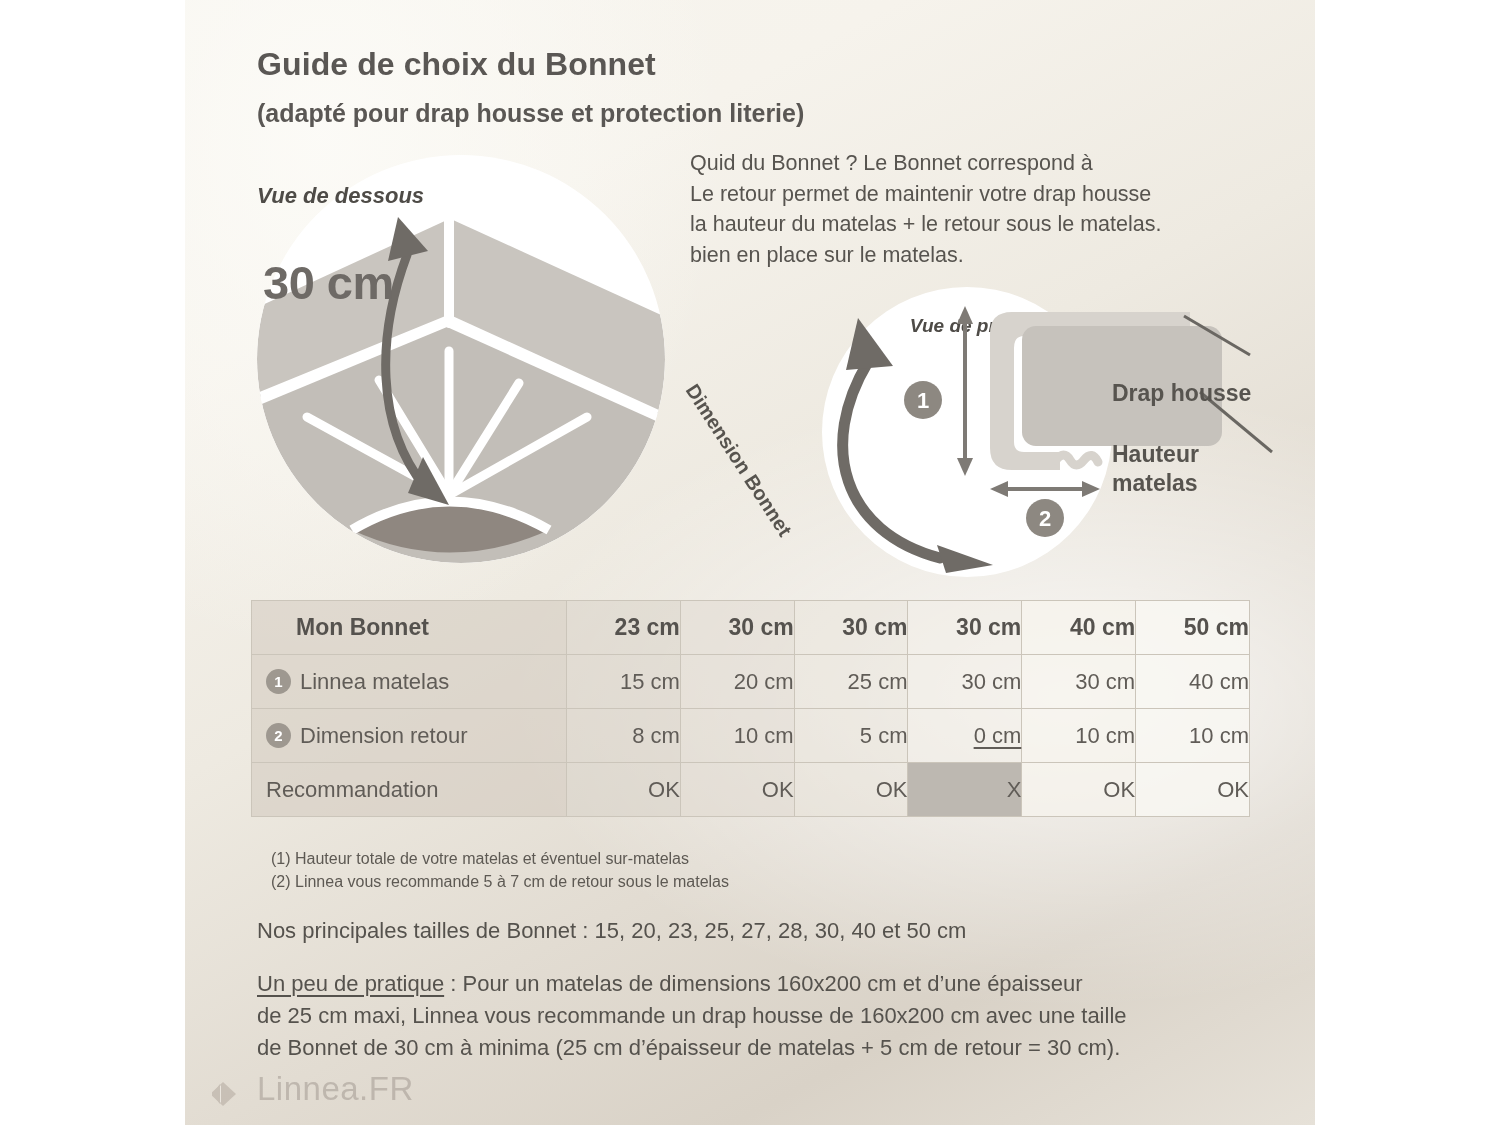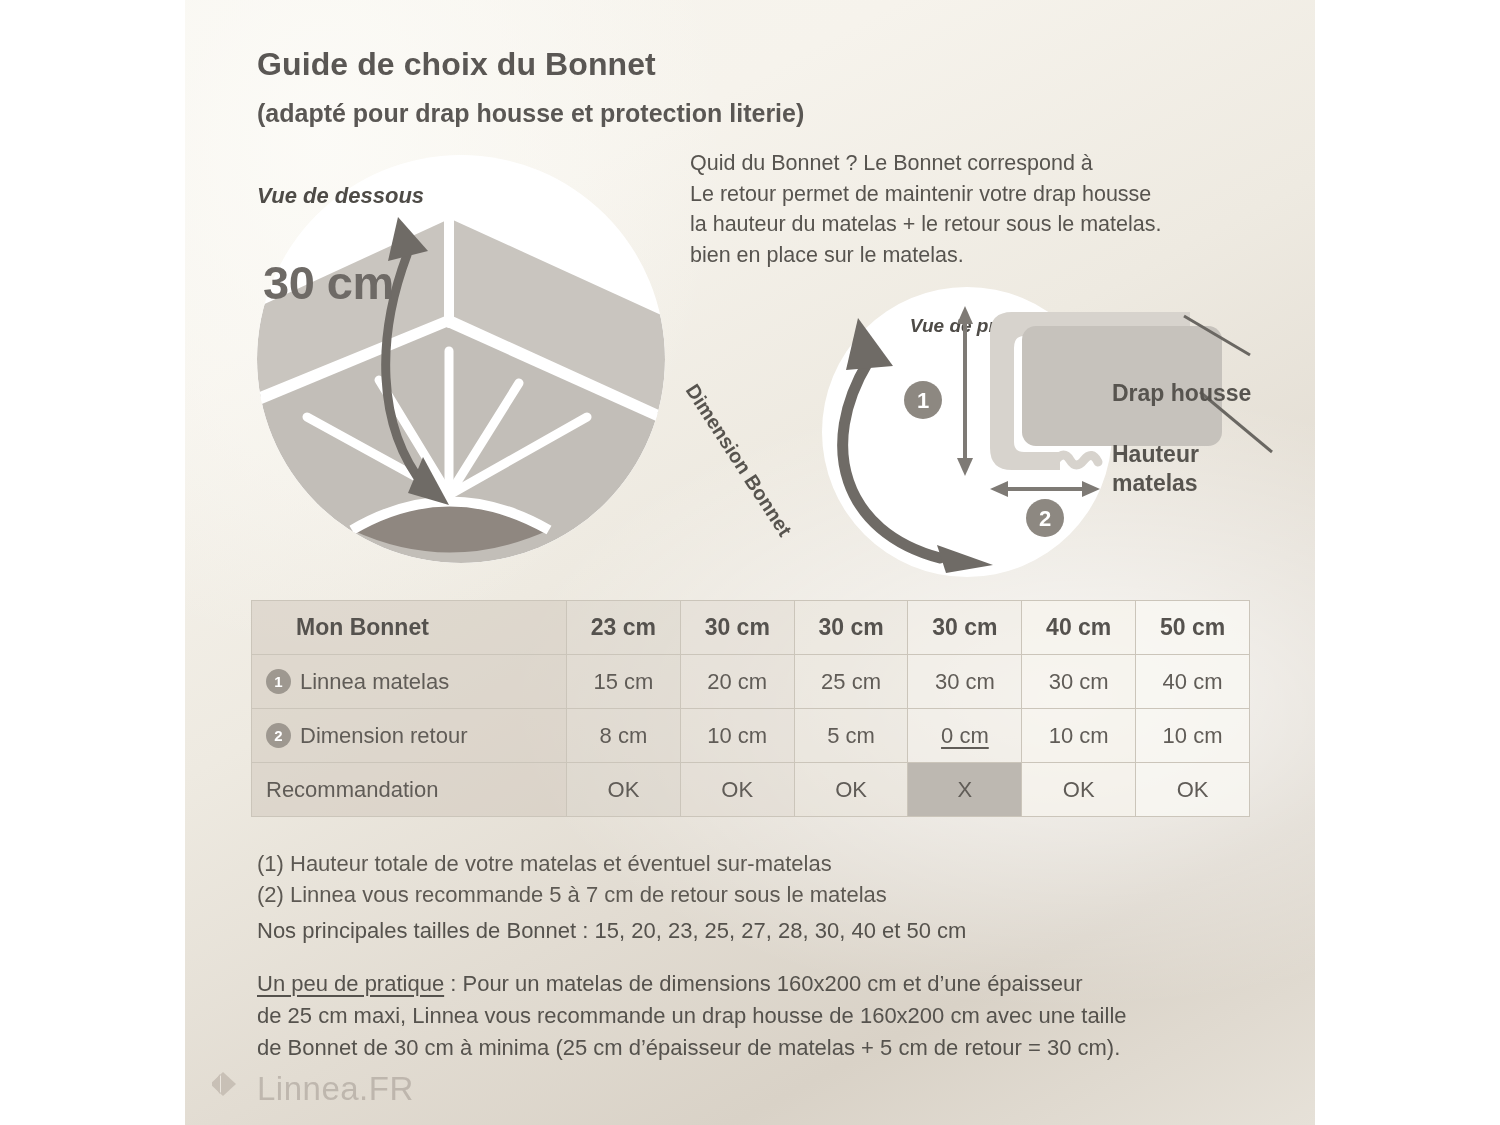--- a/index.html
+++ b/index.html
@@ -51,21 +51,21 @@
     transform:rotate(57deg);transform-origin:left top;white-space:nowrap;
   }
 
   #lbl-drap{position:absolute;left:1112px;top:380px;font-size:23px;font-weight:bold;color:#57544f;white-space:nowrap;}
   #lbl-haut{position:absolute;left:1112px;top:440px;font-size:23px;font-weight:bold;color:#57544f;line-height:1.28;}
 
   
   #tbl{position:absolute;left:251px;top:600px;width:999px;border-collapse:collapse;table-layout:fixed;}
   #tbl td{
     border:1px solid #cbc5ba;
-    height:53px;font-size:22px;color:#605c57;text-align:center;vertical-align:middle;
+    height:53px;font-size:22px;color:#605c57;text-align:right;vertical-align:middle;
     padding:0;
   }
   #tbl tr.hdr td{font-weight:bold;font-size:23px;color:#55524e;}
   #tbl td.rowlabel{text-align:left;padding-left:14px;width:270px;margin-left:32px;}
   #tbl tr.hdr td.rowlabel{padding-left:44px;}
   #tbl td.rowlabel .num{
     display:inline-block;width:25px;height:25px;border-radius:50%;
     background:#9e9890;color:#ffffff;font-size:15px;font-weight:bold;
     text-align:center;line-height:25px;margin-right:9px;vertical-align:2px;
   }
@@ -73,29 +73,29 @@
   .c1{background:rgba(214,207,196,0.48);}
   .c2{background:rgba(220,213,203,0.40);}
   .c3{background:rgba(228,222,212,0.34);}
   .c4{background:rgba(240,236,229,0.55);}
   .c5{background:rgba(246,243,237,0.70);}
   .c6{background:rgba(249,247,242,0.80);}
   td.bad{background:#bdb8b1 !important;}
   .uline{text-decoration:underline;text-underline-offset:4px;}
 
   
-  #notes{position:absolute;left:257px;top:848px;font-size:22px;color:#5d5953;line-height:1.42;}
+  #notes{position:absolute;left:271px;top:848px;font-size:16px;color:#5d5953;line-height:1.42;}
   #sizes{position:absolute;left:257px;top:918px;font-size:22px;color:#55524d;}
   #sizes .u{text-underline-offset:4px;}
   #practice{position:absolute;left:257px;top:968px;width:1000px;font-size:22px;color:#55524d;line-height:1.46;}
   #practice .u{text-decoration:underline;text-underline-offset:4px;}
   #practice div{white-space:nowrap;}
 
   
-  #logo{position:absolute;left:212px;top:1070px;display:flex;align-items:flex-start;gap:11px;opacity:0.55;}
+  #logo{position:absolute;left:212px;top:1070px;display:flex;align-items:flex-end;gap:11px;opacity:0.55;}
   #logo-text{font-size:33px;color:#a39a92;letter-spacing:0.5px;}
 </style>
 </head>
 <body>
 
 <div id="page">
   <div id="panel"></div>
 
   <div id="title-block">
     <div id="title-main">Guide de choix du Bonnet</div>

